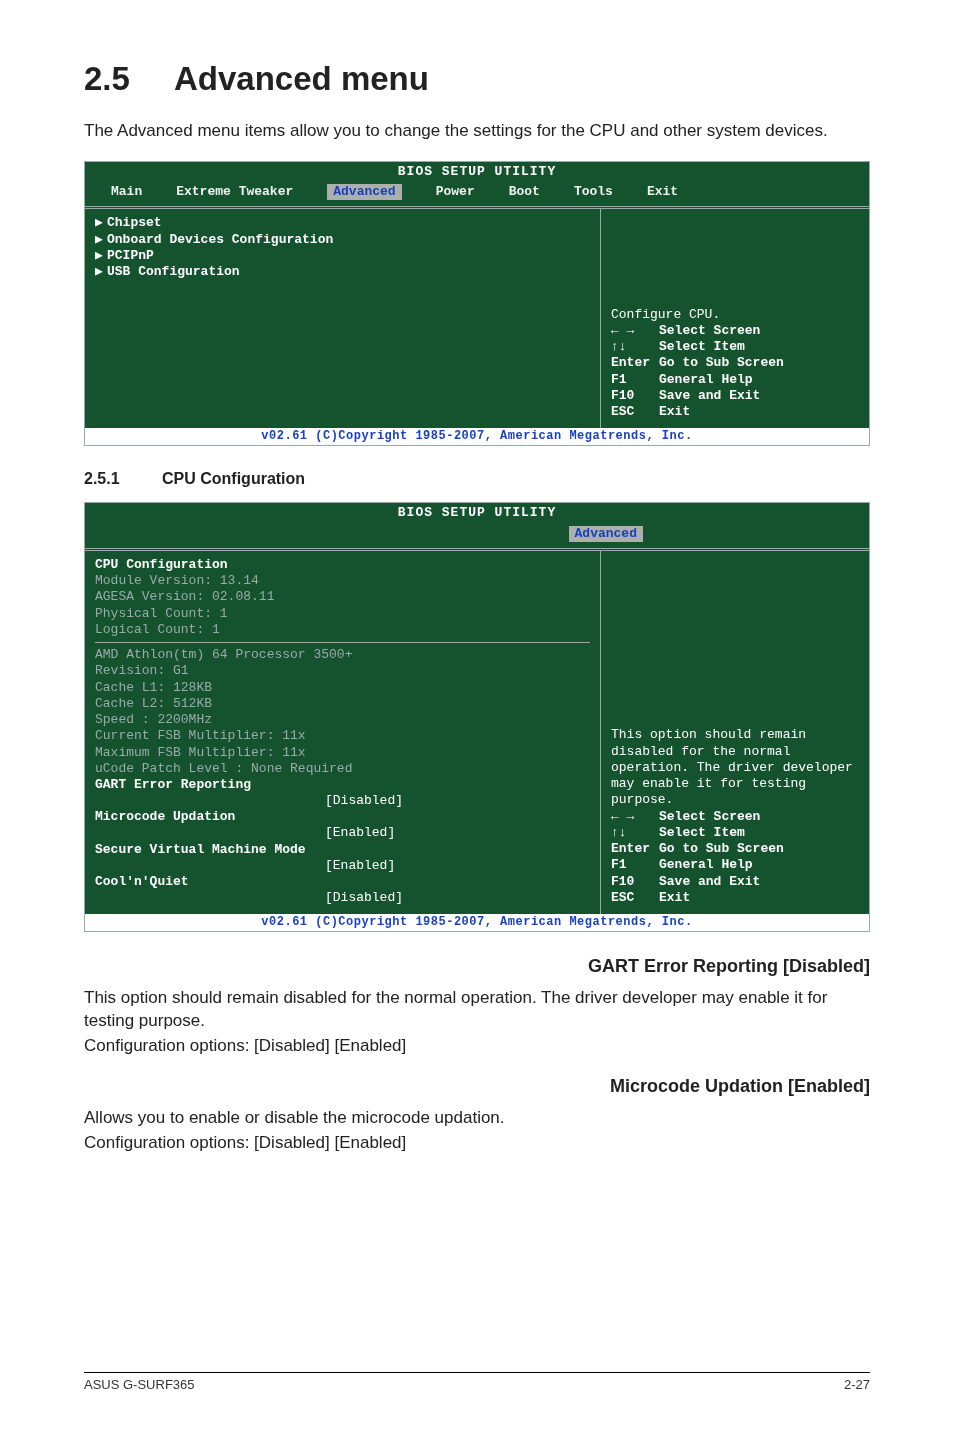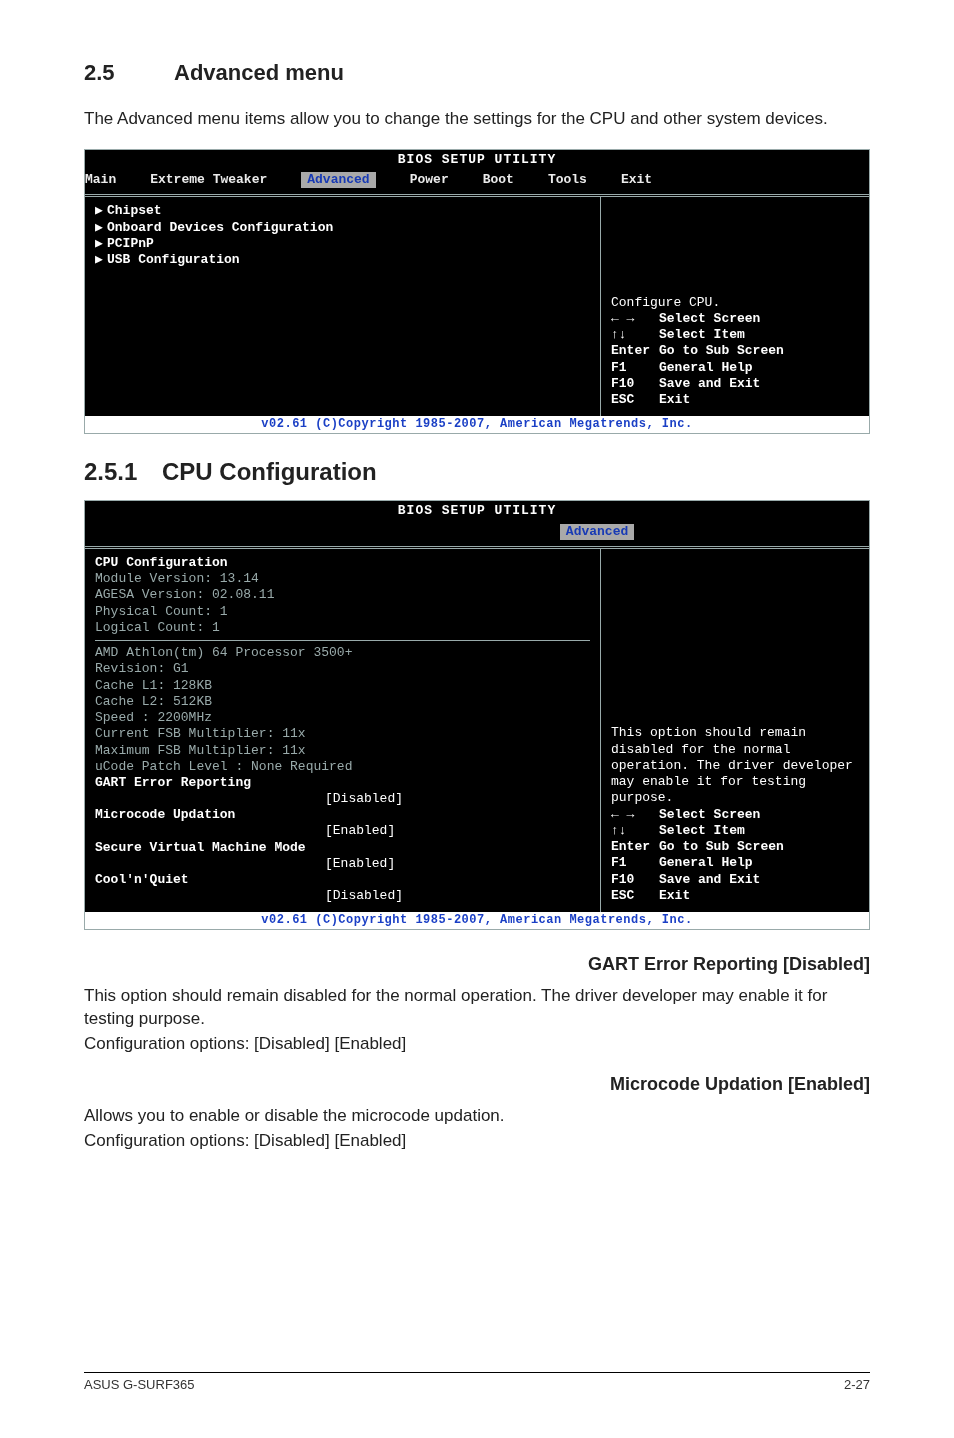--- a/index.html
+++ b/index.html
@@ -7,53 +7,53 @@
   body{
     width:954px;
     min-height:1438px;
     font-family:Arial,Helvetica,sans-serif;
     color:#222;
     padding:60px 84px 0 84px;
     box-sizing:border-box;
     position:relative;
   }
   h1.section{
-    font-size:22px;
+    font-size:33px;
     font-weight:bold;
     margin:0 0 22px 0;
   }
   h1.section .num{display:inline-block;width:90px;}
   p.body{
     font-size:17px;
     line-height:1.35;
     margin:0 0 18px 0;
   }
   .bios-box{
     width:100%;
     border:1px solid #9aa;
     box-sizing:border-box;
-    background:#000000;
+    background:#14532d;
     font-family:"Courier New",monospace;
     color:#c8c8c8;
     font-size:13px;
     line-height:1.25;
     margin-bottom:24px;
   }
   .bios-titlebar{
     text-align:center;
     color:#fff;
     font-weight:bold;
     letter-spacing:1px;
     padding:2px 0;
   }
   .bios-menubar{
     display:flex;
     color:#fff;
     font-weight:bold;
-    padding:2px 14px 6px 0;
+    padding:2px 14px 6px 26px;
     gap:34px;
   }
   .bios-menubar span{opacity:.92;}
   .bios-menubar .sel{
     background:#b8b8b8;
     color:#1a3fc5;
     padding:0 6px;
   }
   .bios-body{
     display:flex;
@@ -84,21 +84,21 @@
   .bios-footer{
     background:#fff;
     color:#1a3fc5;
     font-weight:bold;
     text-align:center;
     font-size:12px;
     padding:1px 0;
     letter-spacing:.5px;
   }
   h2.sub{
-    font-size:24px;
+    font-size:16px;
     font-weight:bold;
     margin:4px 0 14px 0;
   }
   h2.sub .num{display:inline-block;width:78px;}
   h3.para{
     font-size:18px;
     font-weight:bold;
     margin:10px 0 10px 0;
     text-align:right;
   }

